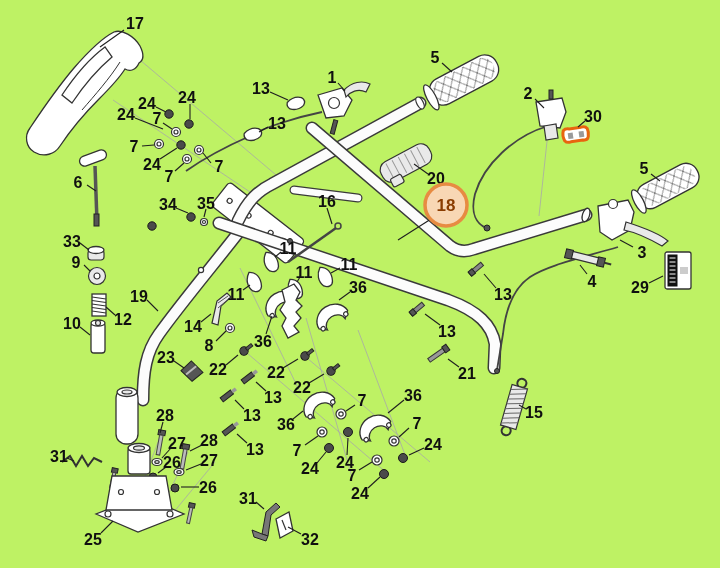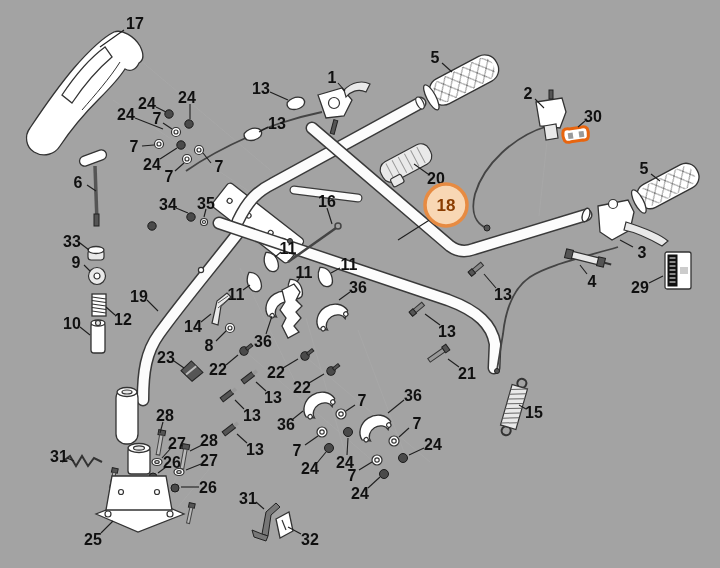--- a/index.html
+++ b/index.html
@@ -1,16 +1,16 @@
 <!DOCTYPE html>
 <html><head>
 <meta charset="utf-8">
 <style>
   html,body{margin:0;padding:0;background:#fff;}
-  .stage{position:relative;width:720px;height:568px;background:#a3a3a3;overflow:hidden;
+  .stage{position:relative;width:720px;height:568px;background:#bef264;overflow:hidden;
          font-family:"Liberation Sans",sans-serif;}
   svg{display:block;}
   .lbl{font:bold 16px "Liberation Sans",sans-serif;fill:#101010;text-anchor:middle;}
   .leader{stroke:#1f1f1f;stroke-width:1.1;fill:none;}
   .cline{stroke:#a8a8a8;stroke-width:0.8;fill:none;}
   .tubeO{stroke:#3a3a3a;stroke-width:13;fill:none;stroke-linecap:round;}
   .tubeI{stroke:#fcfcfc;stroke-width:10;fill:none;stroke-linecap:round;}
   .stubO{stroke:#3a3a3a;stroke-width:9;fill:none;stroke-linecap:round;}
   .stubI{stroke:#fcfcfc;stroke-width:6.5;fill:none;stroke-linecap:round;}
   .part{fill:#fff;stroke:#333;stroke-width:1.3;}

